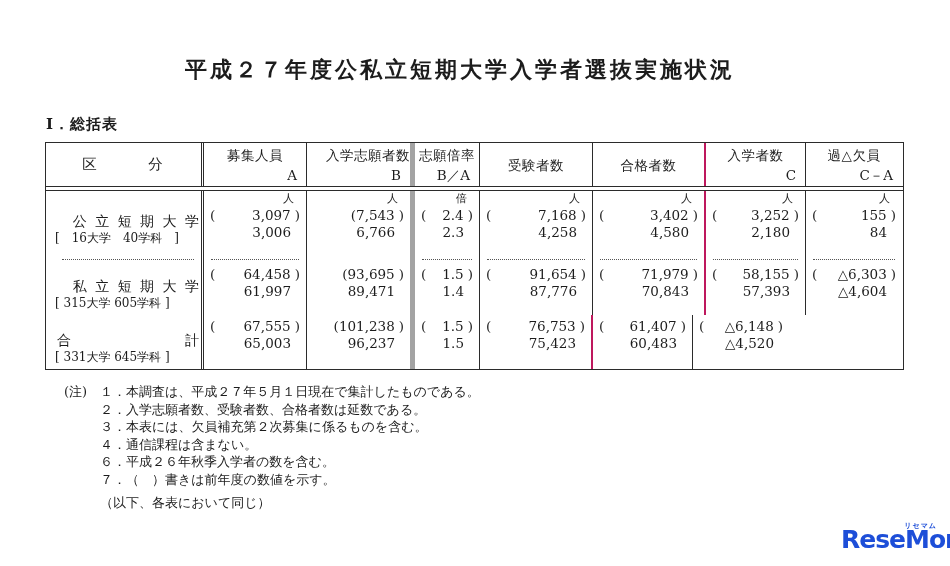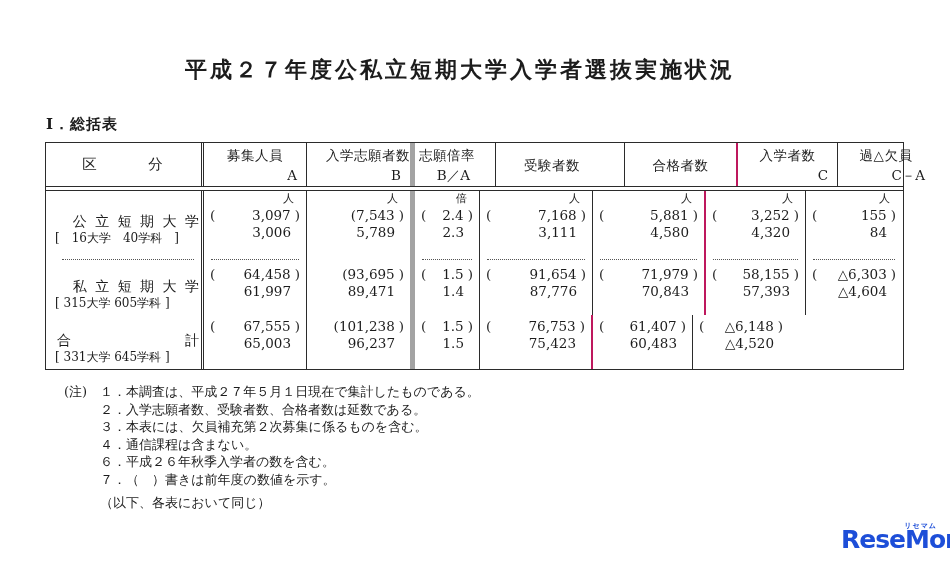--- a/index.html
+++ b/index.html
@@ -28,21 +28,21 @@
   .w-c1{width:105px; border-left:3px double #2b2b2b;}
   .w-c2{width:104px; border-left:1px solid #2b2b2b;align-items:flex-end;}
   .w-c3{width:69px;  border-left:5px solid #a3a3a3;}
   .w-c4{width:113px; border-left:1px solid #2b2b2b;}
   .w-c5{width:112px; border-left:1px solid #2b2b2b;}
   .w-c6{width:101px; border-left:2px solid #be185d;}
   .w-c7{width:97px;  border-left:1px solid #2b2b2b;}
   .hcat{align-items:center; justify-content:center; font-size:14.5px; letter-spacing:2px;}
   .hlabel{text-align:center; padding-top:4px; font-size:13.5px; line-height:16px; letter-spacing:0.5px;}
   .hcode{margin-top:auto; text-align:right; padding:0 9px 3px 0; font-size:13.5px; line-height:15px;}
-  .hcenter{justify-content:center;margin-left:16px;}
+  .hcenter{justify-content:center;}
   .hcenter .hlabel{padding-top:0;}
   .brow{display:flex;}
   .r1{height:69px;} .r2{height:55px;} .r3{height:54px;}
   .bcat{padding-left:9px;}
   .rname{font-size:14px; letter-spacing:2px; line-height:18px; white-space:nowrap;text-align:right;}
   .rdetail{font-size:12px; line-height:16px; white-space:nowrap;}
   .r1 .bcat .rname{margin-top:21px;}
   .r2 .bcat,.r3 .bcat{justify-content:flex-end; padding-bottom:4px;}
   .unit{text-align:right; padding:2px 12px 0 0; font-size:11px; line-height:12px; height:14px;}
   .prev{display:flex; align-items:baseline; padding:0 6px; font-size:13.5px; line-height:16px; white-space:nowrap;}
@@ -118,53 +118,53 @@
               <span class="pv">3,097</span>
             </div>
           <div class="curr">3,006</div>
           <div class="dots"></div>
         </div>
         <div class="cell w-c2 vcell">
           <div class="unit">人</div>
           <div class="prev">
               <span class="pv">7,543</span>
             </div>
-          <div class="curr">5,789</div>
+          <div class="curr">6,766</div>
           <div class="dots"></div>
         </div>
         <div class="cell w-c3 vcell">
           <div class="unit">倍</div>
           <div class="prev">
               <span class="pv">2.4</span>
             </div>
           <div class="curr">2.3</div>
           <div class="dots"></div>
         </div>
         <div class="cell w-c4 vcell">
           <div class="unit">人</div>
           <div class="prev">
               <span class="pv">7,168</span>
             </div>
-          <div class="curr">3,111</div>
+          <div class="curr">4,258</div>
           <div class="dots"></div>
         </div>
         <div class="cell w-c5 vcell">
           <div class="unit">人</div>
           <div class="prev">
-              <span class="pv">5,881</span>
+              <span class="pv">3,402</span>
             </div>
           <div class="curr">4,580</div>
           <div class="dots"></div>
         </div>
         <div class="cell w-c6 vcell">
           <div class="unit">人</div>
           <div class="prev">
               <span class="pv">3,252</span>
             </div>
-          <div class="curr">4,320</div>
+          <div class="curr">2,180</div>
           <div class="dots"></div>
         </div>
         <div class="cell w-c7 vcell">
           <div class="unit">人</div>
           <div class="prev">
               <span class="pv">155</span>
             </div>
           <div class="curr">84</div>
           <div class="dots"></div>
         </div>

